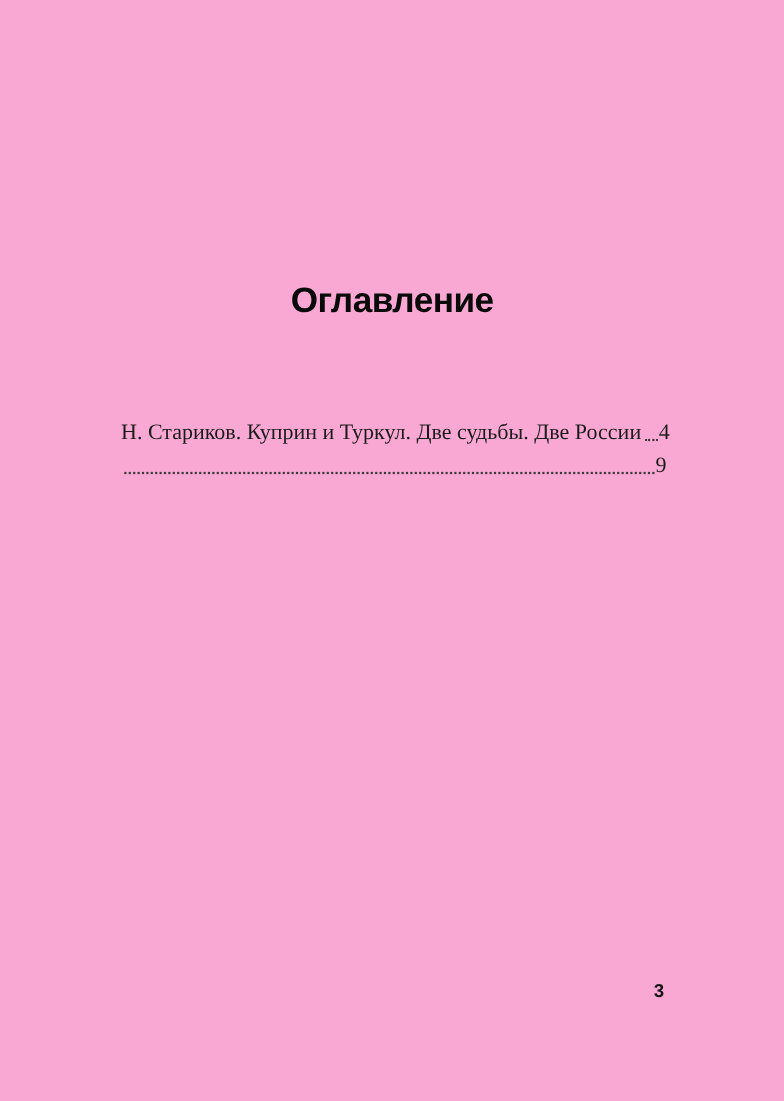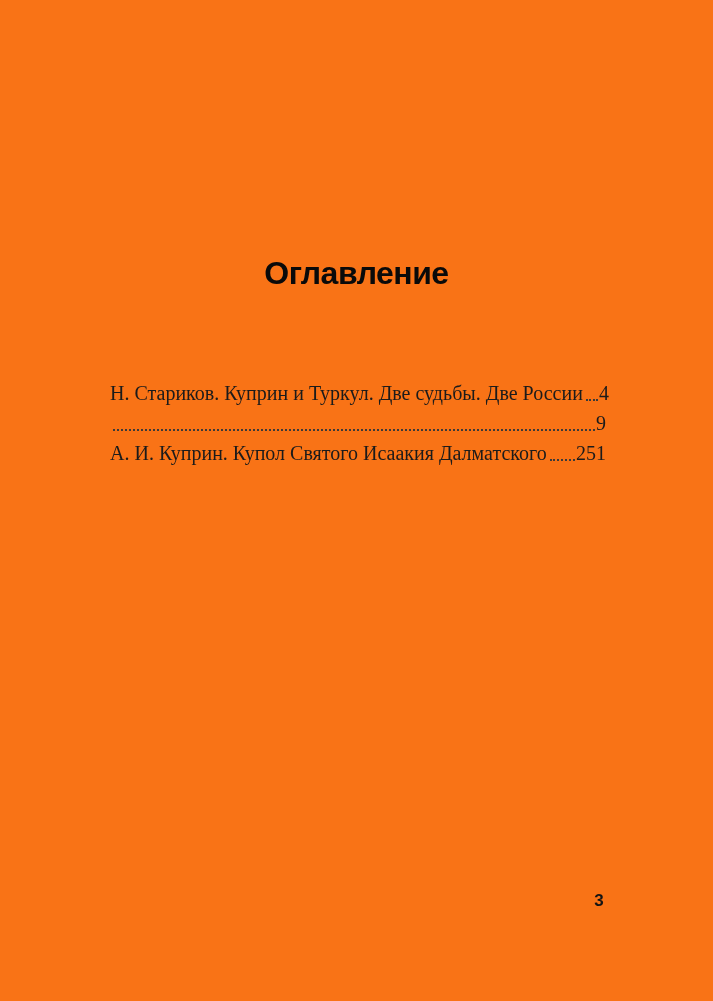--- a/index.html
+++ b/index.html
@@ -7,21 +7,21 @@
     padding: 0;
     background: #ffffff;
     width: 713px;
     height: 1001px;
     overflow: hidden;
   }
   .page {
     position: relative;
     width: 713px;
     height: 1001px;
-    background: #f97316;
+    background: #f9a8d4;
     font-family: "Liberation Serif", serif;
     color: #1b1b1b;
   }
   .title {
     position: absolute;
     top: 255px;
     left: 0;
     width: 100%;
     margin: 0;
     text-align: center;
@@ -84,23 +84,18 @@
       <span class="toc-label">Н. Стариков. Куприн и Туркул. Две судьбы. Две России</span>
       <span class="leader"></span>
       <span class="toc-page">4</span>
     </div>
 
     <div class="toc-row">
       <span class="leader"></span>
       <span class="toc-page">9</span>
     </div>
 
-    <div class="toc-row">
-      <span class="toc-label">А. И. Куприн. Купол Святого Исаакия Далматского</span>
-      <span class="leader"></span>
-      <span class="toc-page">251</span>
-    </div>
 
   </div>
 
   <div class="pagenum">3</div>
 
 </div>
 
 </body></html>

